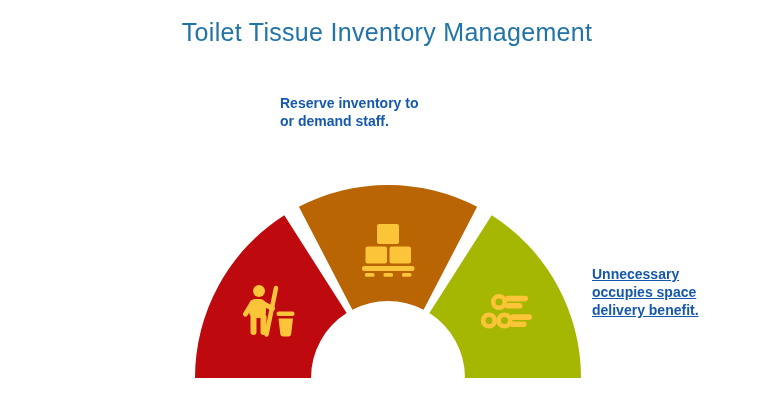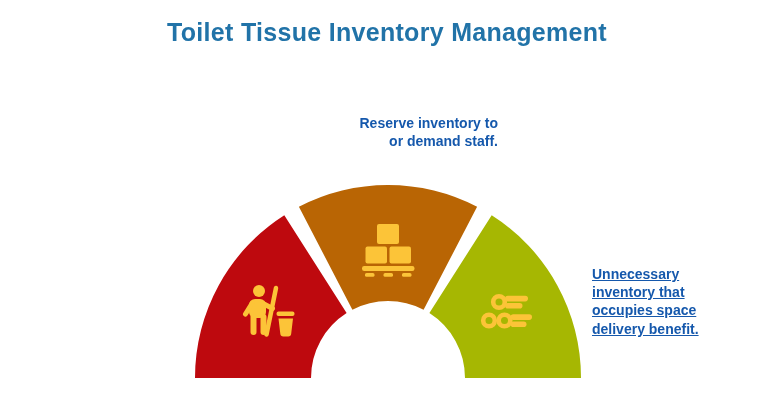--- a/index.html
+++ b/index.html
@@ -14,42 +14,42 @@
   }
 
   .title {
     position: absolute;
     top: 18px;
     left: 0;
     right: 0;
     margin: 0;
     text-align: center;
     font-size: 25px;
-    font-weight: 700;
+    font-weight: 400;
     letter-spacing: 0.3px;
     color: var(--title_blue, #2173A8);
   }
 
   .gauge-svg {
     position: absolute;
     top: 0;
     left: 0;
     width: 774px;
     height: 414px;
   }
 
   .label {
     position: absolute;
     font-size: 14px;
     font-weight: 700;
     line-height: 1.3;
     color: var(--text_blue, #1558AC);
   }
   .label-routine { top: 278px; left: 25px;  width: 160px; text-align: right;  }
-  .label-reserve { top: 114px;  left: 280px; width: 218px; text-align: right; }
+  .label-reserve { top: 94px;  left: 280px; width: 218px; text-align: left; }
   .label-excess  { top: 265px; left: 592px; width: 160px; text-align: left; text-decoration: underline;   }
 </style>
 </head>
 <body>
 
 <div class="stage">
 
   <h1 class="title">Toilet Tissue Inventory Management</h1>
 
   <svg class="gauge-svg" viewBox="0 0 774 414" xmlns="http://www.w3.org/2000/svg">
@@ -98,18 +98,17 @@
   </svg>
 
 
   <div class="label label-reserve">
     <div>Reserve inventory to</div>
     <div>or demand staff.</div>
   </div>
 
   <div class="label label-excess">
     <div>Unnecessary</div>
-    <div>inventory that</div>
     <div>occupies space</div>
     <div>delivery benefit.</div>
   </div>
 
 </div>
 
 </body></html>

